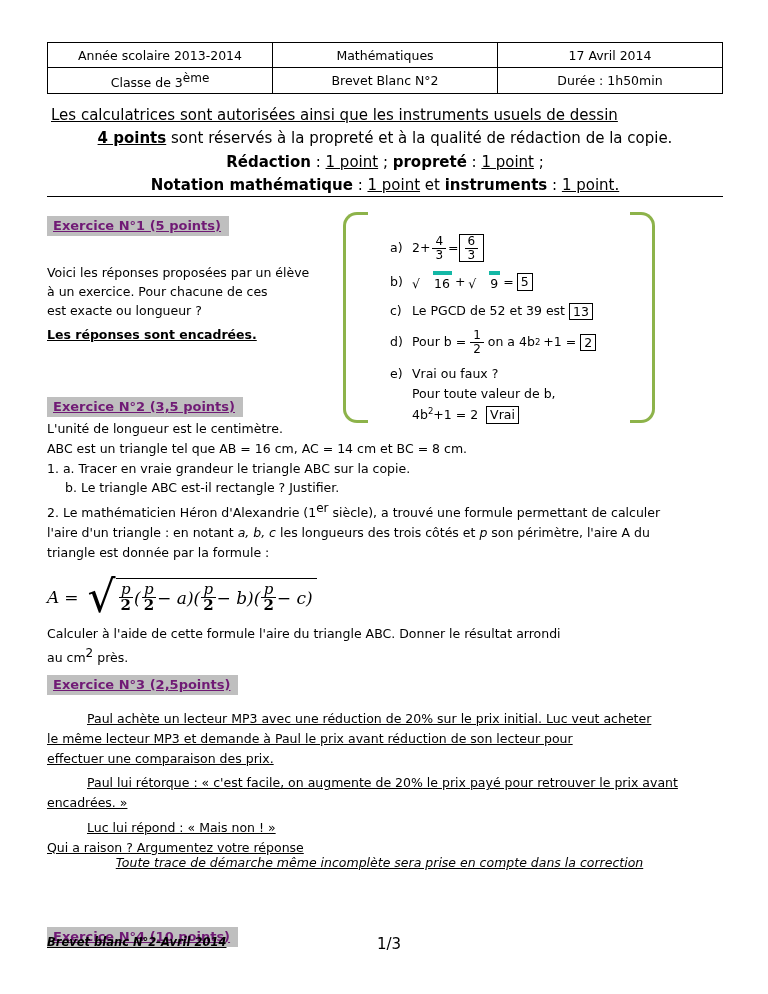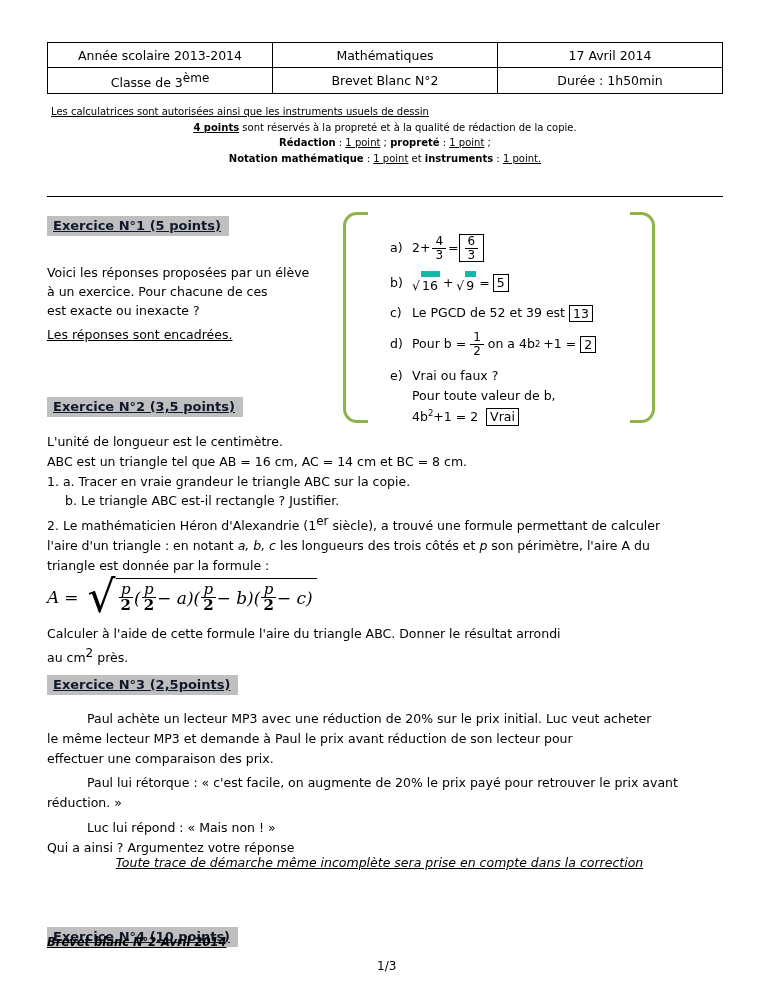--- a/index.html
+++ b/index.html
@@ -43,21 +43,21 @@
   .hcell-year { height: 18px; }
   .sup { font-size: 12px; vertical-align: super; }
 
   
   .intro {
     position: absolute;
     left: 47px;
     top: 104px;
     width: 676px;
     text-align: center;
-    font-size: 10px;
+    font-size: 15px;
     line-height: 1.55;
   }
   .intro .line1 {
     text-decoration: underline;
     display: block;
     text-align: left;
     padding-left: 4px;
   }
   .u { text-decoration: underline; }
   .b { font-weight: bold; }
@@ -69,38 +69,38 @@
     width: 676px;
     border: none;
     border-top: 1px solid #000;
     margin: 0;
   }
 
   
   .ex-head {
     position: absolute;
     background: #bfbfbf;
-    color: #0f172a;
+    color: #701a75;
     font-weight: bold;
     font-size: 13px;
     padding: 2px 8px 3px 6px;
     text-decoration: underline;
     white-space: nowrap;
   }
 
   .body-text {
     position: absolute;
     font-size: 12.5px;
     line-height: 1.5;
   }
 
   
   #ex1-head { left: 47px; top: 216px; }
   #ex1-text { left: 47px; top: 264px; width: 270px; }
-  #ex1-text .strong-u { font-weight: normal; text-decoration: underline; display:block; margin-top: 6px;}
+  #ex1-text .strong-u { font-weight: bold; text-decoration: underline; display:block; margin-top: 6px;}
 
   
   .brace-block {
     position: absolute;
     left: 340px;
     top: 212px;
     width: 330px;
     height: 205px;
   }
   .brace-left, .brace-right {
@@ -141,32 +141,32 @@
     align-items: center;
     vertical-align: middle;
     margin: 0 2px;
     line-height: 1.05;
     font-size: 12px;
   }
   .frac .num { padding: 0 3px; }
   .frac .den { border-top: 1px solid #000; padding: 0 3px; }
   .sqrt {
     display: inline-block;
-    border-top: 6px solid #14b8a6;
+    border-top: 4px solid #14b8a6;
     padding: 0 2px 0 1px;
-    margin-left: 1px;
+    margin-left: 13px;
   }
   .radic { display: inline-block; }
   .sup2 { font-size: 8.5px; vertical-align: super; }
   .ans-e { margin-top: 2px; }
   .ans-e div { margin-bottom: 2px; }
 
   
   #ex2-head { left: 47px; top: 397px; }
-  #ex2-text { left: 47px; top: 433px; width: 665px; }
+  #ex2-text { left: 47px; top: 420px; width: 665px; }
   #ex2-text p { margin: 0 0 1px 0; }
   .indent1 { padding-left: 18px; }
   .it { font-style: italic; }
 
   
   .formula {
     position: absolute;
     left: 47px;
     top: 578px;
     font-family: "DejaVu Serif", serif;
@@ -200,21 +200,21 @@
     font-size: 15px;
     margin: 0 1px;
   }
   .fr .n { padding: 0 2px; }
   .fr .d { border-top: 1.2px solid #000; padding: 0 2px; font-weight: bold; font-style: normal;}
 
   #ex2-after { left: 47px; top: 625px; width: 665px; }
 
   
   #ex3-head { left: 47px; top: 675px; }
-  #ex3-text { left: 47px; top: 710px; width: 665px; }
+  #ex3-text { left: 47px; top: 710px; width: 665px; text-decoration: underline; }
   #ex3-text p { margin: 0 0 1px 0; }
   .par-indent { text-indent: 40px; }
 
   .trace-note {
     position: absolute;
     left: 47px;
     top: 855px;
     width: 665px;
     text-align: center;
     font-size: 12.5px;
@@ -236,22 +236,21 @@
     font-style: italic;
     text-decoration: underline;
   }
   .footer .pg {
     position: absolute;
     left: 330px;
     top: 0;
     font-style: normal;
     text-decoration: none;
     font-weight: normal;
-    font-size: 12px;
-    margin-top: 24px;
+    font-size: 15px;
   }
 </style>
 </head>
 <body>
 
 <div class="page">
 
   <table class="header-table">
     <tbody>
         <tr>
@@ -280,21 +279,21 @@
     </div>
   </div>
 
   <hr class="sep">
 
   <div class="ex-head" id="ex1-head">Exercice N°1 (5 points)</div>
 
   <div class="body-text" id="ex1-text">
     <div>Voici les réponses proposées par un élève</div>
     <div>à un exercice. Pour chacune de ces</div>
-    <div>  est exacte ou inexacte ?</div>
+    <div>  est exacte ou longueur ?</div>
     <div class="strong-u">Les réponses sont encadrées.</div>
   </div>
 
   <div class="brace-block">
     <div class="brace-left"></div>
     <div class="brace-right"></div>
     <div class="answers">
 
       <div class="ans-row">
         <span class="ans-lbl">a)</span>
@@ -402,23 +401,23 @@
     <div><span>au cm</span><span class="sup">2</span><span> près.</span></div>
   </div>
 
   <div class="ex-head" id="ex3-head">Exercice N°3 (2,5points)</div>
 
   <div class="body-text" id="ex3-text">
     <p class="par-indent">Paul achète un lecteur MP3 avec une réduction de 20% sur le prix initial. Luc veut acheter</p>
     <p>le même lecteur MP3 et demande à Paul le prix avant réduction de son lecteur pour</p>
     <p>effectuer une comparaison des prix.</p>
     <p class="par-indent" style="margin-top:6px">Paul lui rétorque : « c'est facile, on augmente de 20% le prix payé pour retrouver le prix avant</p>
-    <p>réduction. »</p>
+    <p>encadrées. »</p>
     <p class="par-indent" style="margin-top:6px">Luc lui répond : « Mais non ! »</p>
-    <p>Qui a ainsi ? Argumentez votre réponse</p>
+    <p>Qui a raison ? Argumentez votre réponse</p>
   </div>
 
   <div class="trace-note">Toute trace de démarche même incomplète sera prise en compte dans la correction</div>
 
   <div class="ex-head" id="ex4-head">Exercice N°4 (10 points)</div>
 
   <div class="footer">
     <span>Brevet blanc N°2-Avril 2014</span>
     <span class="pg">1/3</span>
   </div>

